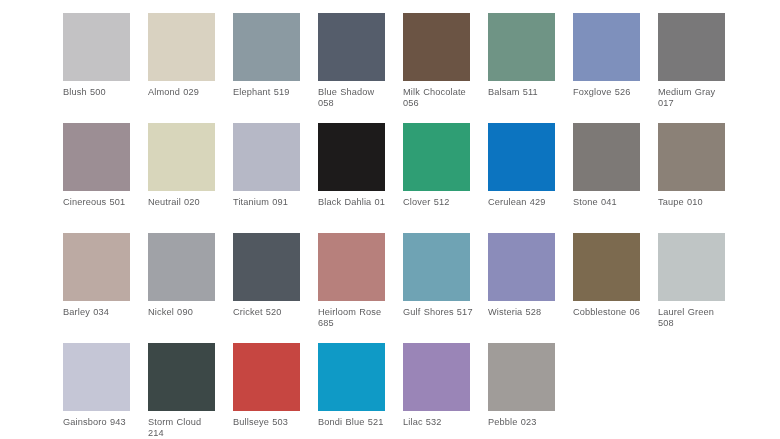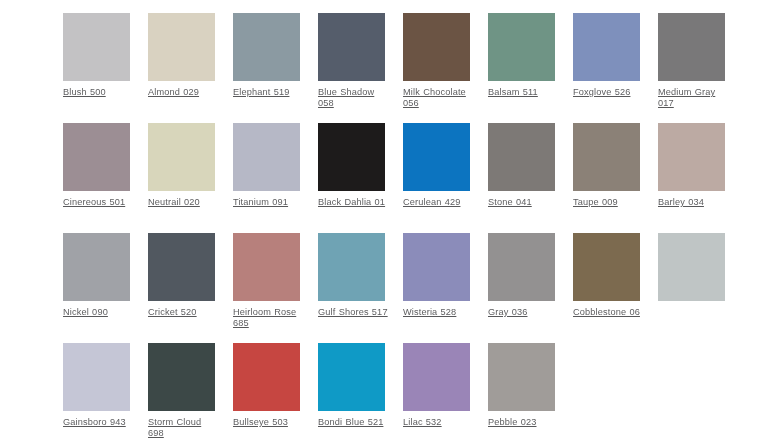--- a/index.html
+++ b/index.html
@@ -30,21 +30,20 @@
     grid-template-rows: repeat(4, 110px);
     column-gap: 18px;
     row-gap: 0px;
     align-content: start;
   }
 
   .swatch-cell {
     width: 67px;
     height: 110px;
     position: relative;
-    text-decoration: underline;
   }
 
   .swatch-chip {
     width: 67px;
     height: 68px;
     display: block;
   }
 
   .swatch-label {
     display: block;
@@ -103,30 +102,34 @@
     </div>
     <div class="swatch-cell">
       <span class="swatch-chip" style="background-color: rgb(182, 184, 198);"></span>
       <span class="swatch-label">Titanium 091</span>
     </div>
     <div class="swatch-cell">
       <span class="swatch-chip" style="background-color: rgb(29, 27, 27);"></span>
       <span class="swatch-label">Black Dahlia 01</span>
     </div>
     <div class="swatch-cell">
+      <span class="swatch-chip" style="background-color: rgb(47, 158, 116);"></span>
+      <span class="swatch-label">Clover 512</span>
+    </div>
+    <div class="swatch-cell">
       <span class="swatch-chip" style="background-color: rgb(12, 116, 192);"></span>
       <span class="swatch-label">Cerulean 429</span>
     </div>
     <div class="swatch-cell">
       <span class="swatch-chip" style="background-color: rgb(125, 121, 118);"></span>
       <span class="swatch-label">Stone 041</span>
     </div>
     <div class="swatch-cell">
       <span class="swatch-chip" style="background-color: rgb(139, 129, 119);"></span>
-      <span class="swatch-label">Taupe 009</span>
+      <span class="swatch-label">Taupe 010</span>
     </div>
     <div class="swatch-cell">
       <span class="swatch-chip" style="background-color: rgb(188, 170, 163);"></span>
       <span class="swatch-label">Barley 034</span>
     </div>
     <div class="swatch-cell">
       <span class="swatch-chip" style="background-color: rgb(160, 162, 167);"></span>
       <span class="swatch-label">Nickel 090</span>
     </div>
     <div class="swatch-cell">
@@ -139,37 +142,34 @@
     </div>
     <div class="swatch-cell">
       <span class="swatch-chip" style="background-color: rgb(111, 163, 180);"></span>
       <span class="swatch-label">Gulf Shores 517</span>
     </div>
     <div class="swatch-cell">
       <span class="swatch-chip" style="background-color: rgb(139, 140, 186);"></span>
       <span class="swatch-label">Wisteria 528</span>
     </div>
     <div class="swatch-cell">
-      <span class="swatch-chip" style="background-color: rgb(147, 145, 145);"></span>
-      <span class="swatch-label">Gray 036</span>
-    </div>
-    <div class="swatch-cell">
       <span class="swatch-chip" style="background-color: rgb(124, 106, 79);"></span>
       <span class="swatch-label">Cobblestone 06</span>
     </div>
     <div class="swatch-cell">
       <span class="swatch-chip" style="background-color: rgb(191, 197, 197);"></span>
+      <span class="swatch-label">Laurel Green 508</span>
     </div>
     <div class="swatch-cell">
       <span class="swatch-chip" style="background-color: rgb(197, 198, 214);"></span>
       <span class="swatch-label">Gainsboro 943</span>
     </div>
     <div class="swatch-cell">
       <span class="swatch-chip" style="background-color: rgb(60, 72, 71);"></span>
-      <span class="swatch-label">Storm Cloud 698</span>
+      <span class="swatch-label">Storm Cloud 214</span>
     </div>
     <div class="swatch-cell">
       <span class="swatch-chip" style="background-color: rgb(198, 70, 65);"></span>
       <span class="swatch-label">Bullseye 503</span>
     </div>
     <div class="swatch-cell">
       <span class="swatch-chip" style="background-color: rgb(15, 154, 198);"></span>
       <span class="swatch-label">Bondi Blue 521</span>
     </div>
     <div class="swatch-cell">

